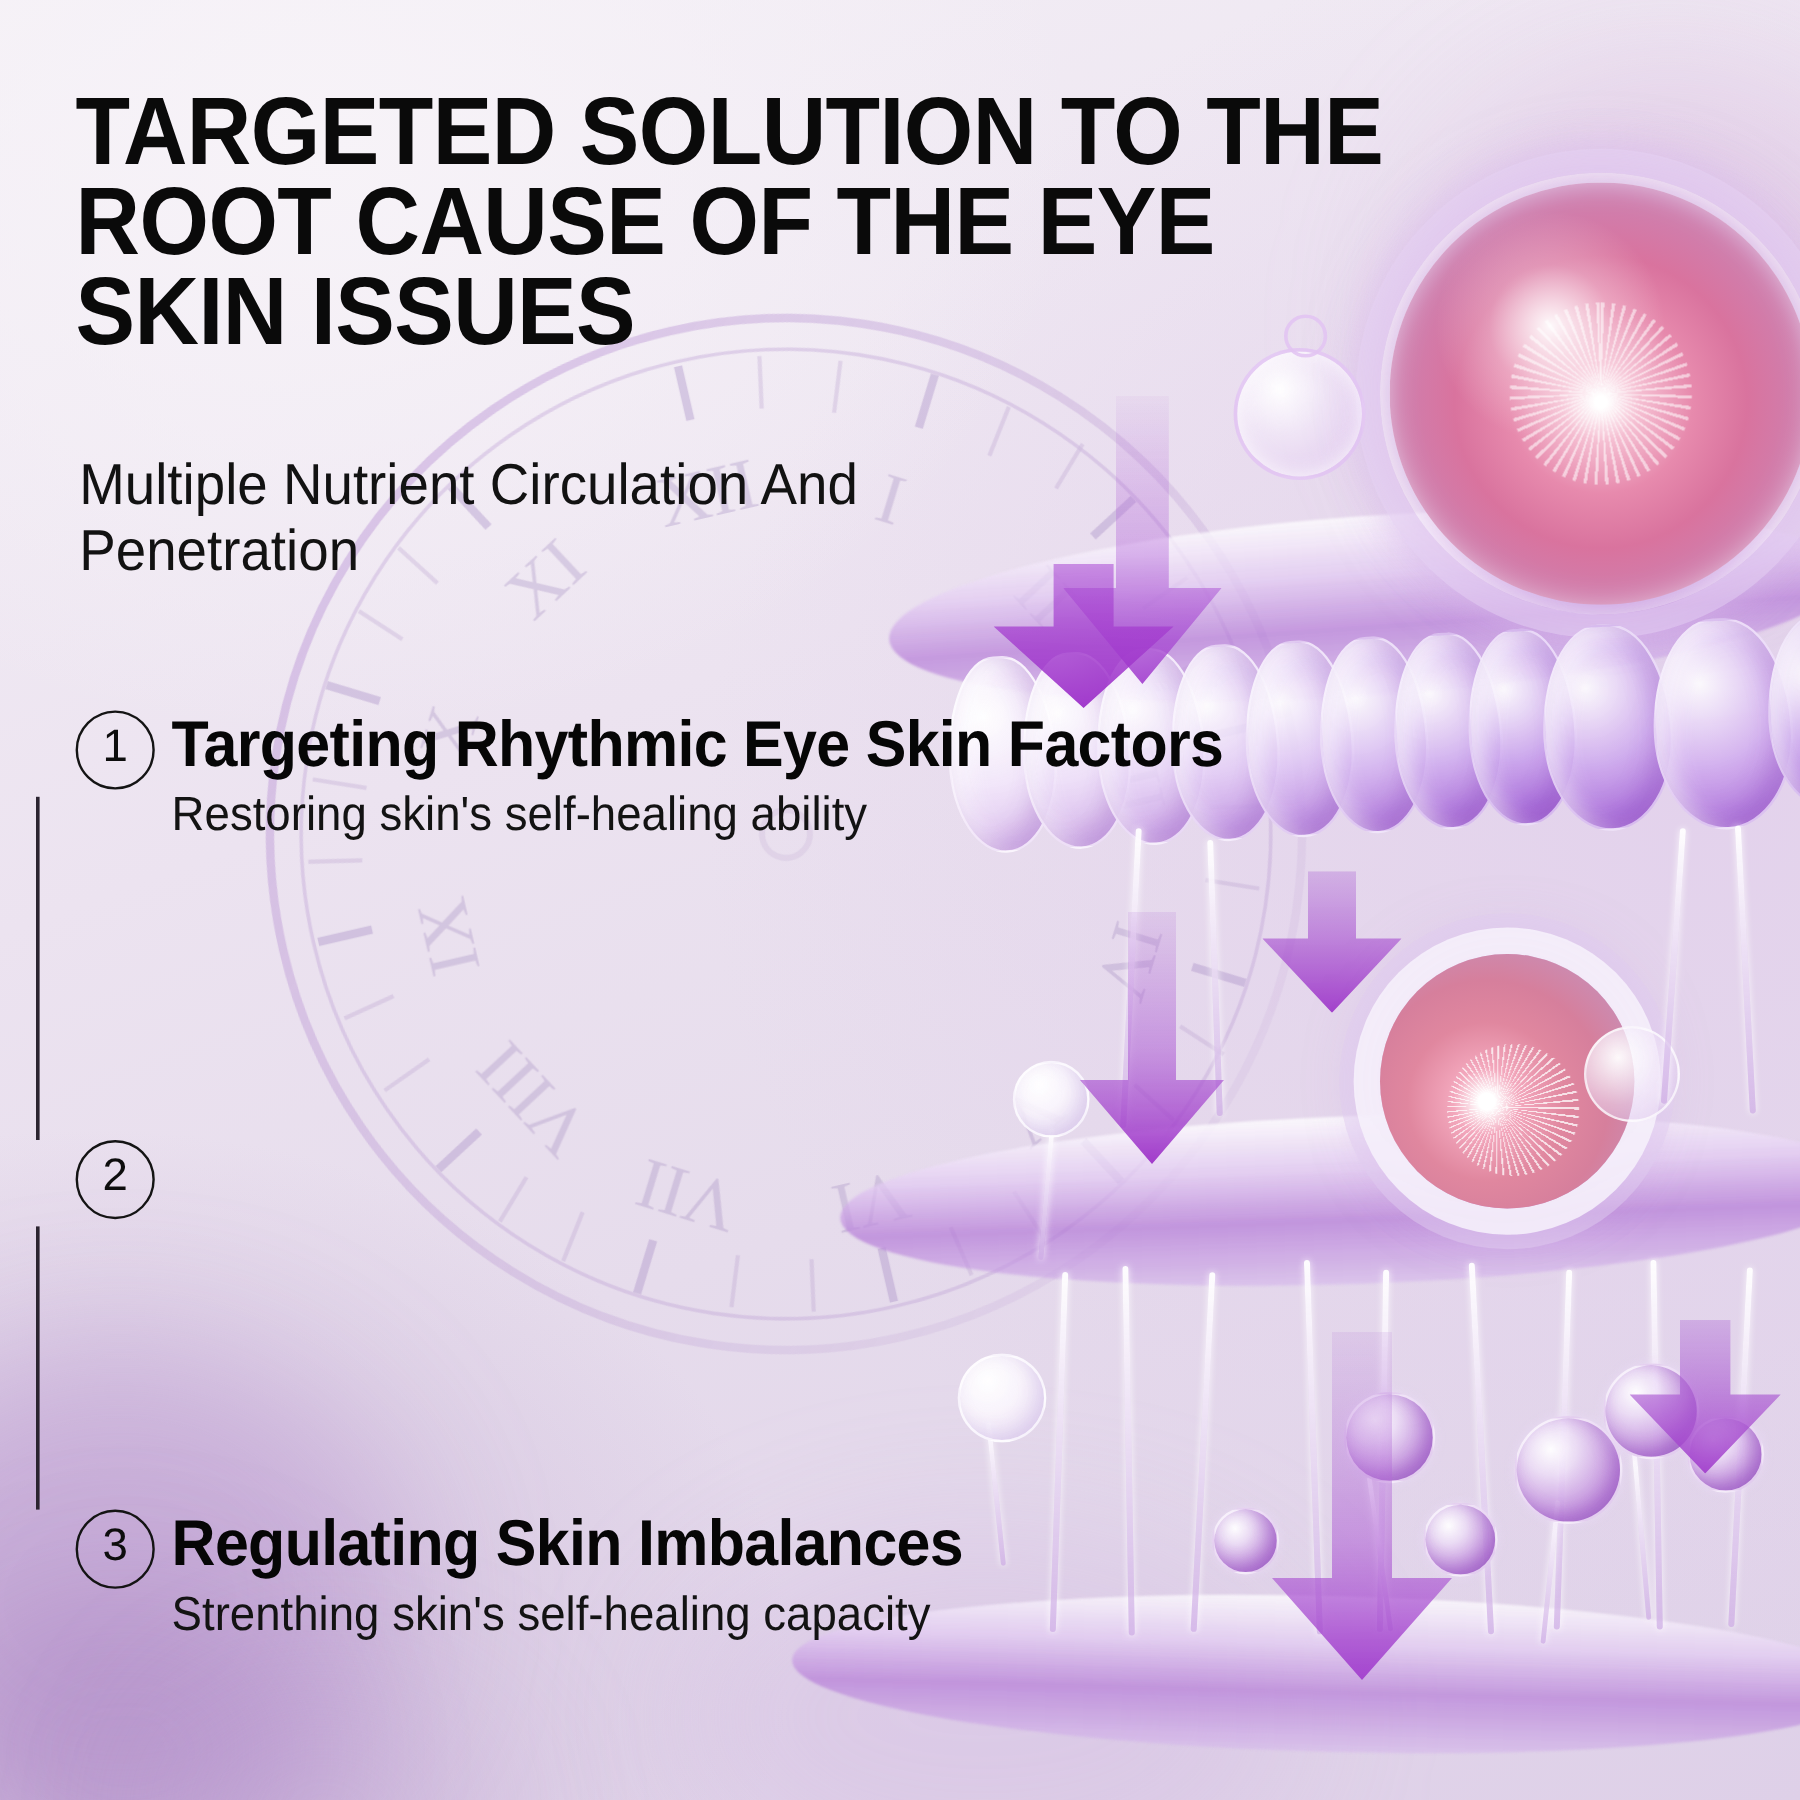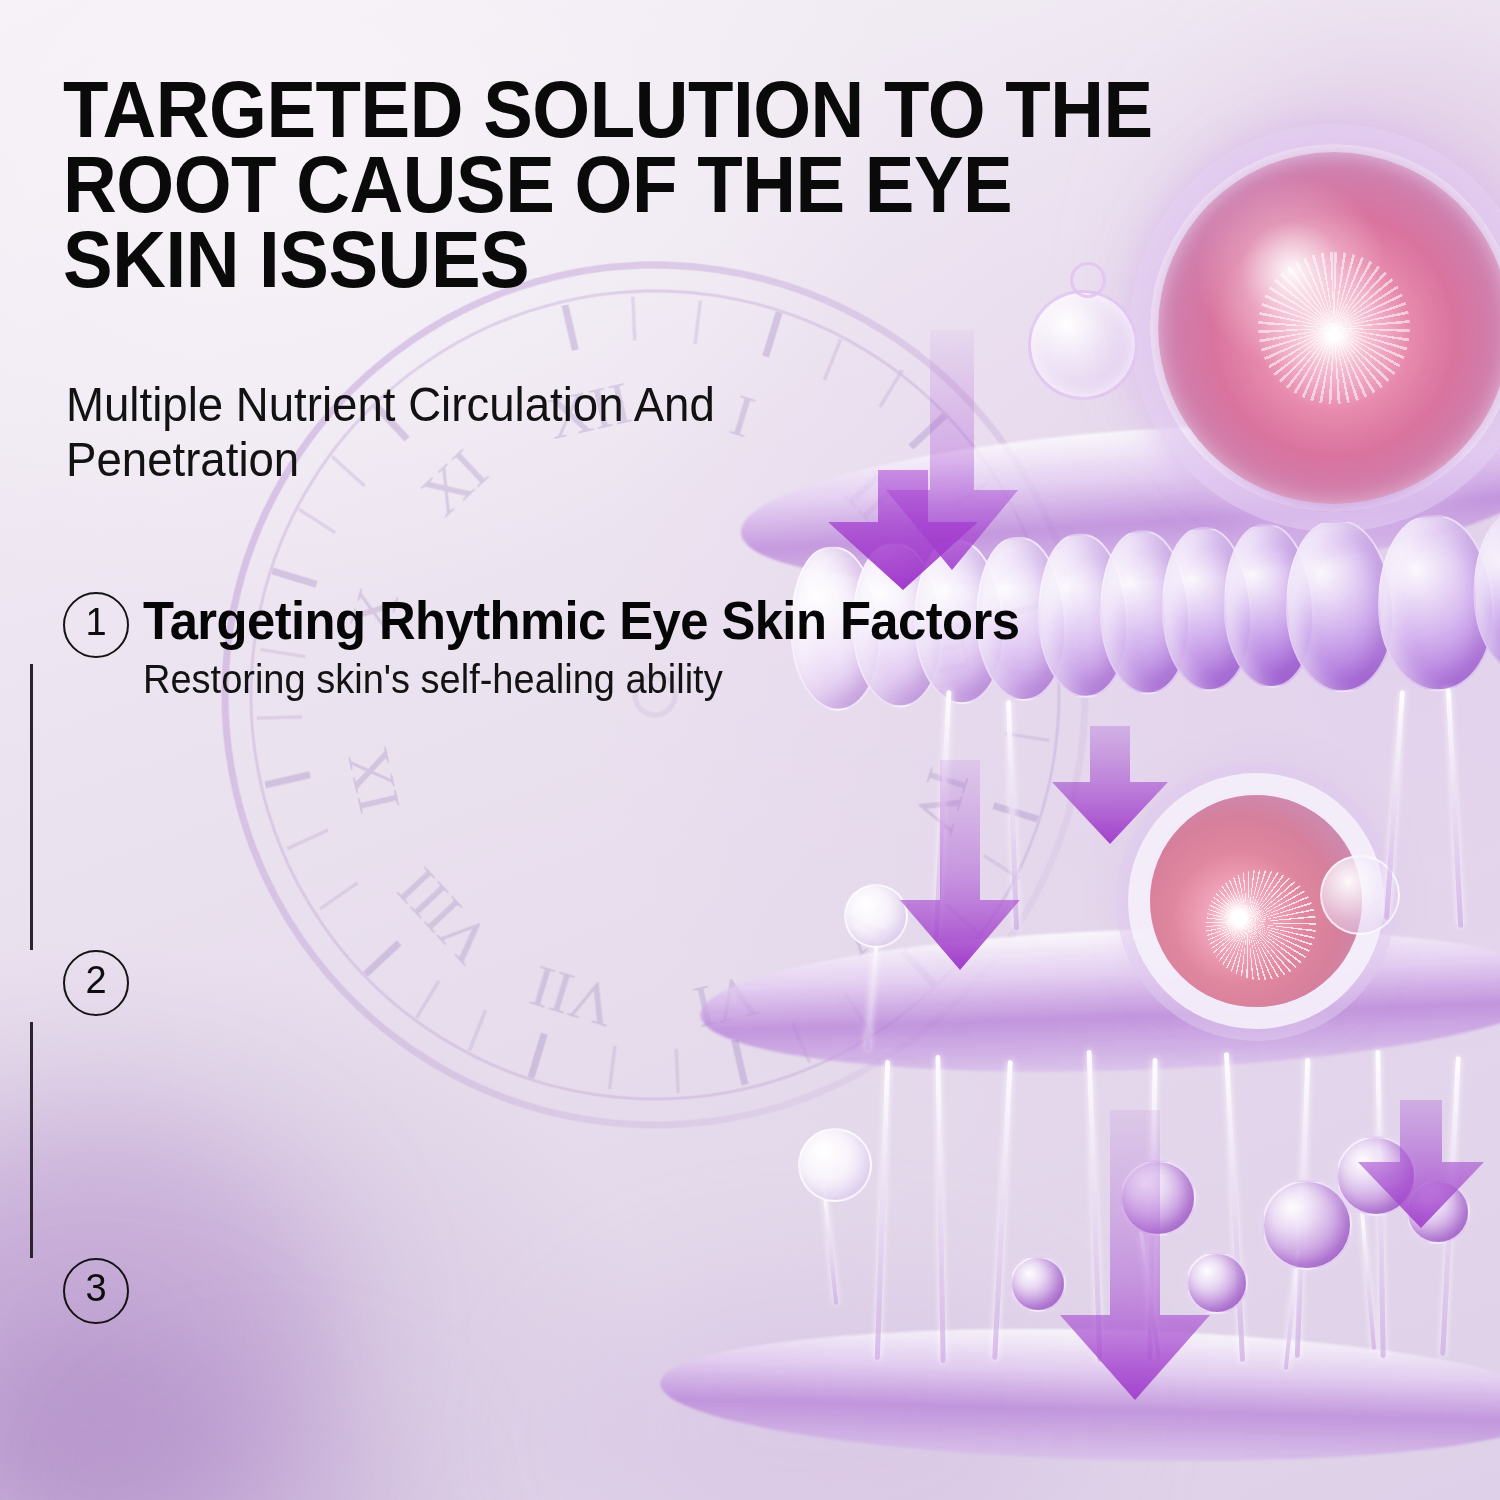--- a/index.html
+++ b/index.html
@@ -476,16 +476,20 @@
         <div class="step-sub">Restoring skin's self-healing ability</div>
       </div>
     </div>
 
     <div class="step step-2">
       <div class="num">2</div>
     </div>
 
     <div class="step step-3">
       <div class="num">3</div>
+      <div class="step-body">
+        <div class="step-title">Regulating Skin Imbalances</div>
+        <div class="step-sub">Strenthing skin's self-healing capacity</div>
+      </div>
     </div>
   </div>
 
 </div>
 
 </body></html>

